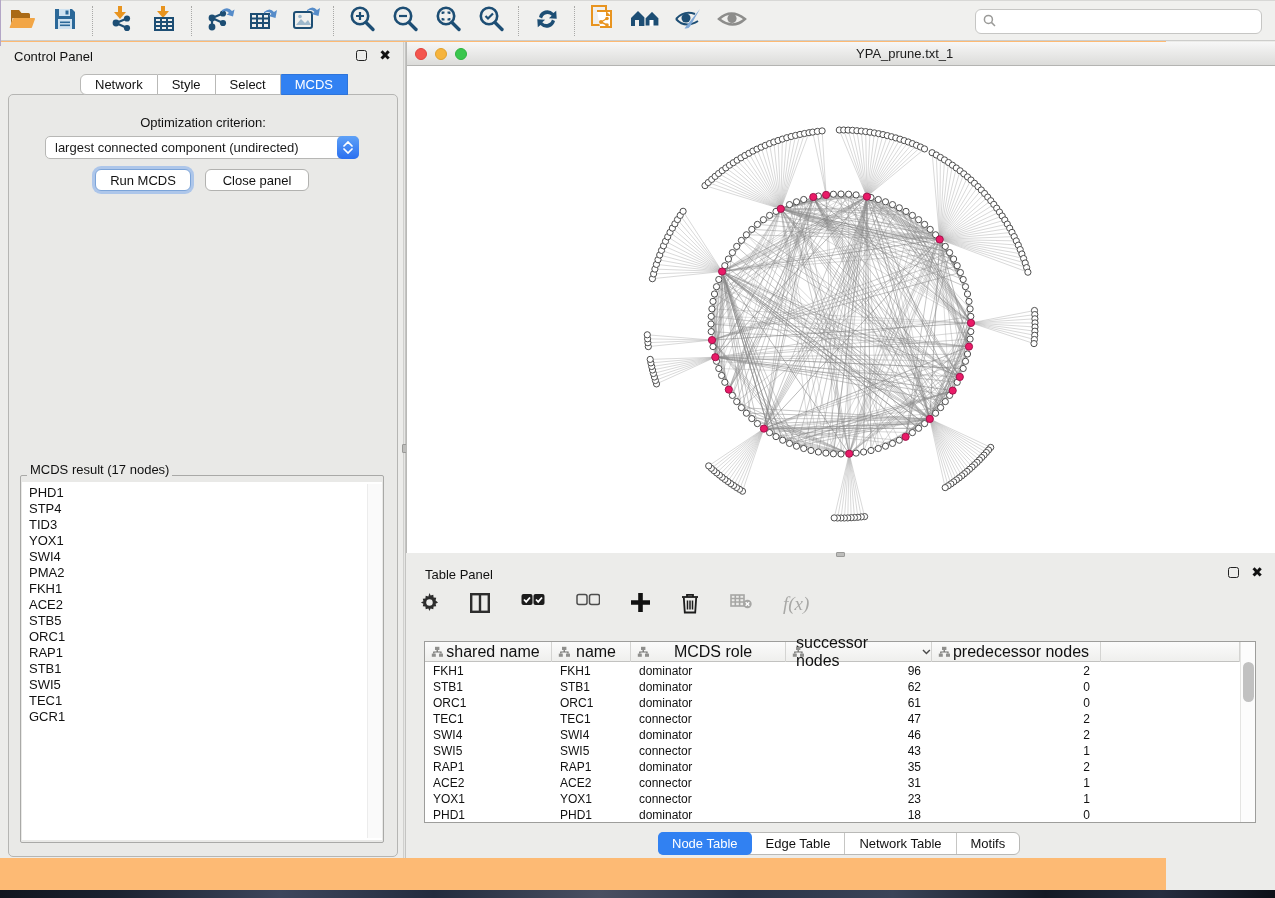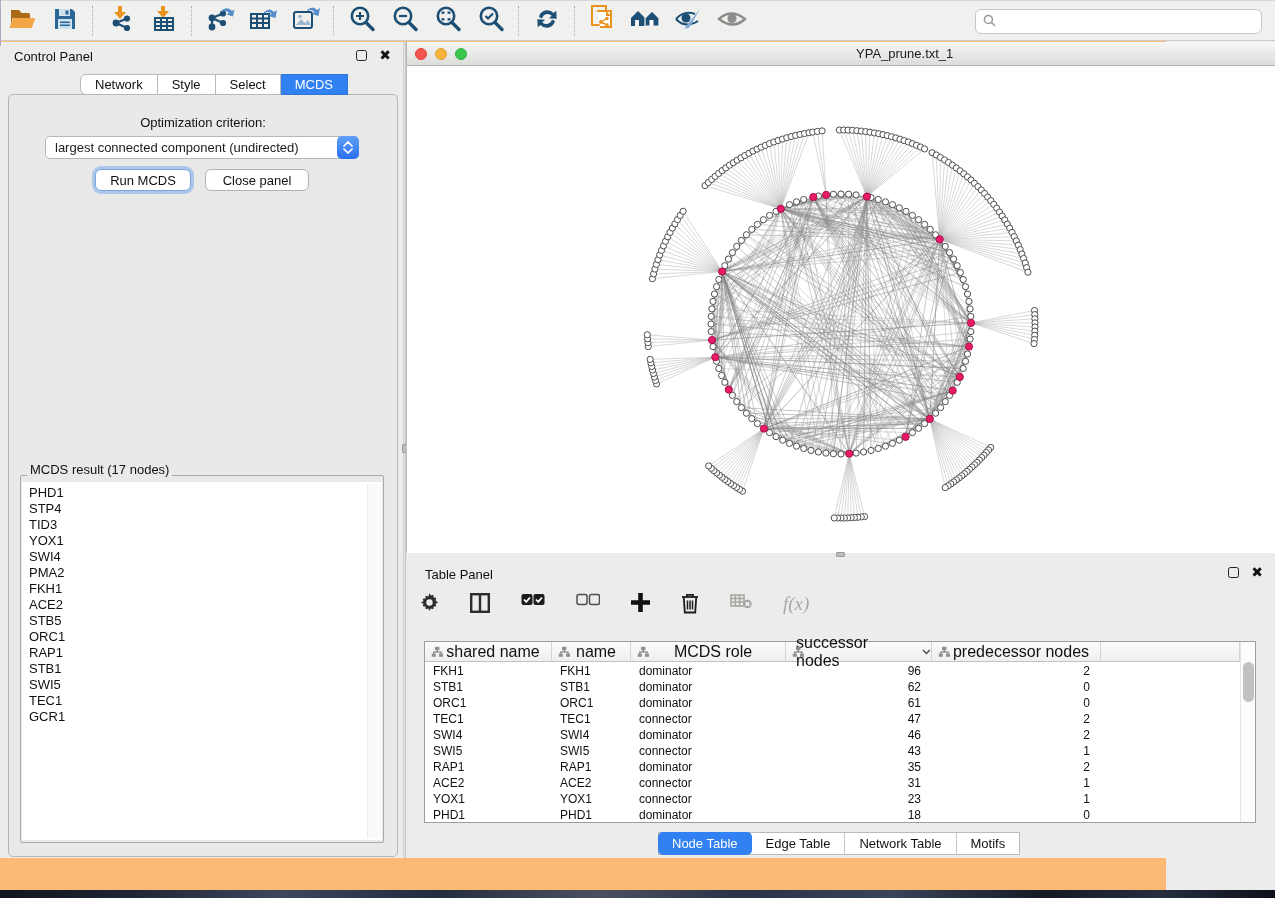--- a/index.html
+++ b/index.html
@@ -80,21 +80,21 @@
   .th .tree-ic { position:absolute; left:6px; top:4px; }
   .sort-chevron { margin-left:8px; }
   #tbl-body { position:absolute; left:0; top:21px; width:815px; }
   .tr { display:flex; height:16px; }
   .td { height:16px; line-height:16px; font-size:12px; color:#111; white-space:nowrap; overflow:hidden; }
   .td.left { padding-left:8px; text-align:left; }
   .td.right { padding-right:11px; text-align:right; }
   #tbl-scroll { position:absolute; right:0; top:0; width:15px; height:180px; background:#fcfcfc; border-left:1px solid #e4e4e2; }
   #tbl-thumb { position:absolute; left:2px; top:20px; width:11px; height:40px; background:#c1c1c1; border-radius:6px; }
 
-  #tp-tabs { position:absolute; left:252px; top:275px; height:23px; display:flex; background:#fff; border:1px solid #b9b9b7; border-radius:0; }
+  #tp-tabs { position:absolute; left:252px; top:275px; height:23px; display:flex; background:#fff; border:1px solid #b9b9b7; border-radius:6px; }
   .tp-tab { height:21px; padding:0 14px; display:flex; align-items:center; border-right:1px solid #c6c6c4; font-size:13px; color:#111; }
   .tp-tab:last-child { border-right:none; }
   .tp-tab.active { background:#3181f2; color:#fff; border-radius:5px; margin:-1px 0 -1px -1px; height:23px; border-right:none; }
 
   
   #status-bar { left:0; top:858px; width:1275px; height:32px; background:#f0f0ee; border-top:1px solid #cdcdcb; }
   #panel-toggle { position:absolute; left:12px; top:6px; width:27px; height:22px; background:#fdfdfd; border:1px solid #b5b5b3; border-radius:4px; display:flex; align-items:center; justify-content:center; }
   #memory-btn { position:absolute; right:13px; top:5px; width:67px; height:23px; background:#fdfdfd; border:1px solid #b5b5b3; border-radius:4px; display:flex; align-items:center; justify-content:center; gap:5px; font-size:12px; color:#111; }
   #memory-dot { width:10px; height:10px; border-radius:50%; background:#1fa33c; border:1px solid #188231; }
 

